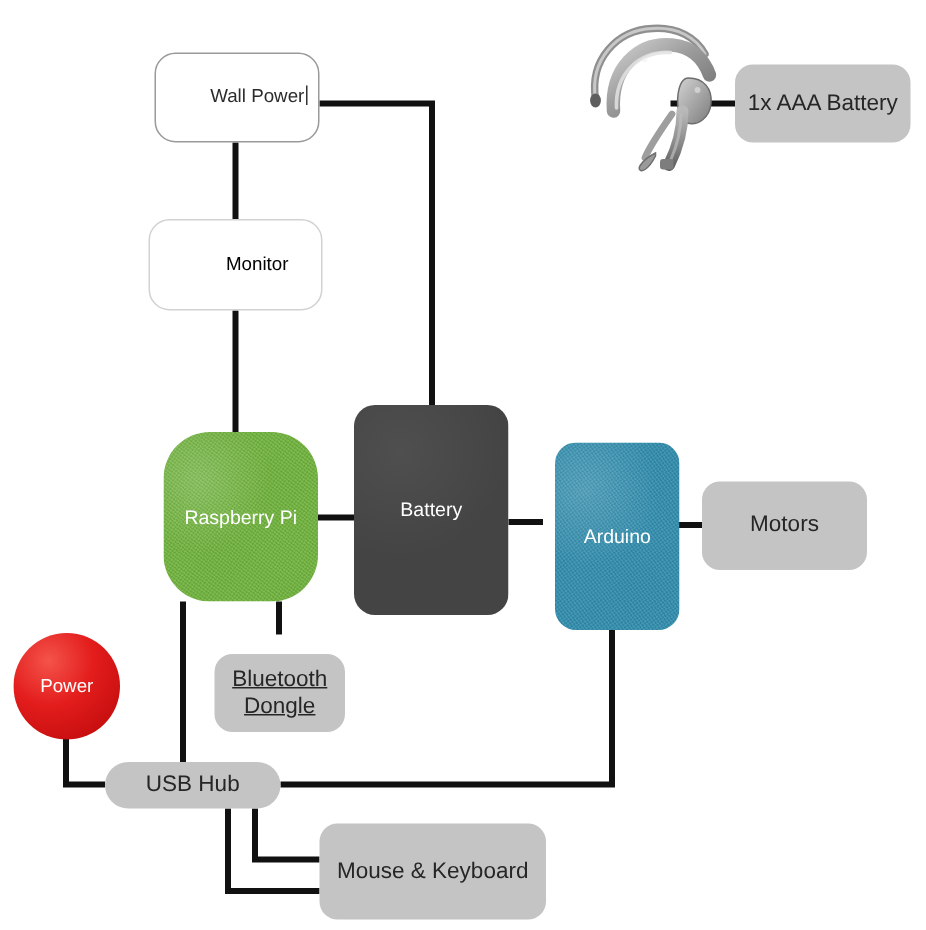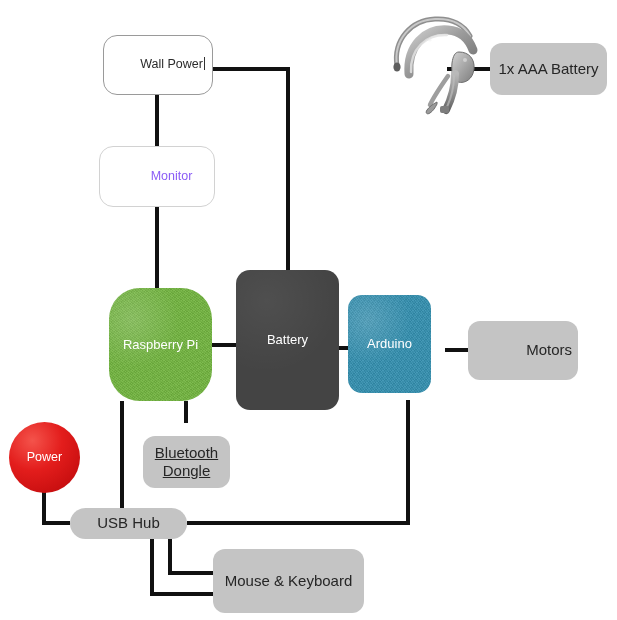--- a/index.html
+++ b/index.html
@@ -47,21 +47,21 @@
   .outline {
     background: #ffffff;
     border: 1px solid #9a9a9a;
     border-radius: 14px;
     color: #2b2b2b;
     font-size: 12.5px;
     padding-left: 29px;
   }
   .outline.faint {
     border-color: #d2d2d2;
-    color: #8b5cf6;
+    color: #000000;
   }
 
   
   .solid {
     border-radius: 14px;
     color: #ffffff;
     font-size: 13px;
     border: 0;
   }
   .solid.green {
@@ -190,25 +190,25 @@
   </div>
 
   <div class="node solid green" style="left:109px; top:288px; width:103px; height:113px;border-radius:31px;">
     <span class="lbl">Raspberry Pi</span>
   </div>
 
   <div class="node solid dark" style="left:236px; top:270px; width:103px; height:140px;">
     <span class="lbl">Battery</span>
   </div>
 
-  <div class="node solid blue" style="left:348px; top:295px; width:83px; height:98px;">
+  <div class="node solid blue" style="left:370px; top:295px; width:83px; height:125px;">
     <span class="lbl">Arduino</span>
   </div>
 
-  <div class="node gray r-soft" style="left:468px; top:321px; width:110px; height:59px;justify-content:flex-end;">
+  <div class="node gray r-soft" style="left:468px; top:321px; width:110px; height:59px;">
     <span class="lbl">Motors</span>
   </div>
 
   <div class="node gray r-soft" style="left:490px; top:43px; width:117px; height:52px;">
     <span class="lbl">1x AAA Battery</span>
   </div>
 
   <div class="node gray r-soft" style="left:143px; top:436px; width:87px; height:52px;text-decoration:underline;">
     <span class="lbl">Bluetooth
 Dongle</span>

